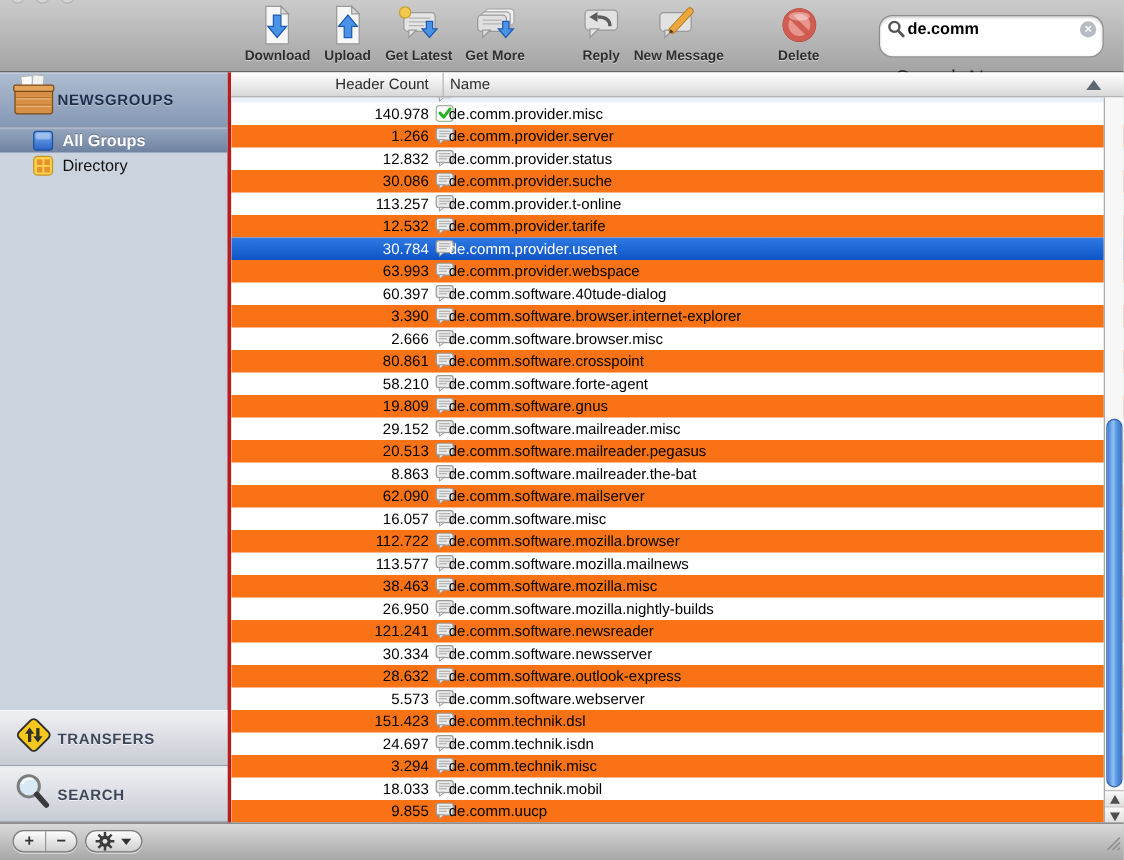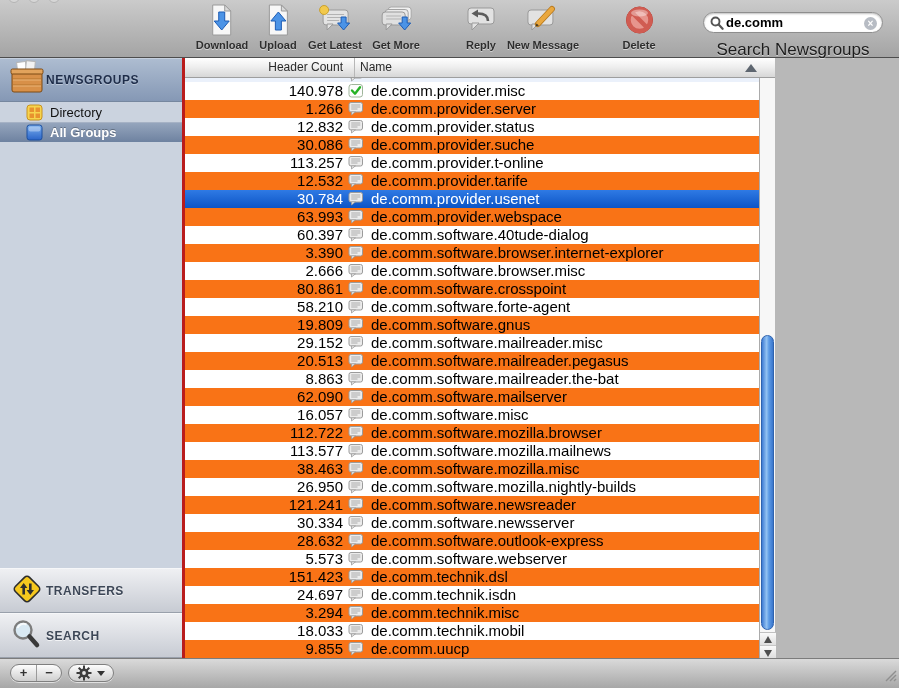--- a/index.html
+++ b/index.html
@@ -9,21 +9,21 @@
 
   
   .toolbar { position:absolute; left:0; top:0; width:899px; height:58px;
     background:linear-gradient(#cbcbcb,#a4a4a4); border-bottom:1px solid #4d4d4d; }
   .traffic-light { position:absolute; top:-9px; width:12px; height:12px; border-radius:50%;
     background:#dcdcdc; border:1px solid #aaa; opacity:.7; }
   .tb-item { position:absolute; top:4px; transform:translateX(-50%); text-align:center; cursor:default;font-weight:bold; }
   .tb-icon { display:block; height:34px; }
   .tb-label { display:block; font-size:11px; color:#2e2e2e; text-shadow:0 1px 0 rgba(255,255,255,.5); margin-top:1px; white-space:nowrap; }
   .search-area { position:absolute; left:703px; top:12px; width:180px; }
-  .search-field { position:relative; width:180px; height:21px; background:#fff; border:1px solid #8e8e8e;
+  .search-field { position:relative; width:180px; height:34px; background:#fff; border:1px solid #8e8e8e;
     border-radius:11px; box-shadow:inset 0 1px 2px rgba(0,0,0,.25); }
   .search-field .mag { position:absolute; left:6px; top:3px; }
   .search-field input { position:absolute; left:22px; top:1px; width:130px; height:17px; border:none; outline:none;
     font:bold 13px "Liberation Sans", sans-serif; color:#000; background:transparent; }
   .search-clear { position:absolute; right:5px; top:4px; width:13px; height:13px; border-radius:50%;
     background:#b7bcc4; color:#fff; font-size:10px; line-height:13px; text-align:center; font-weight:bold; }
   .search-label { margin-top:7px; text-align:center; font-size:17px; color:#1c1c1c; text-shadow:0 1px 0 rgba(255,255,255,.5); }
 
   
   .sidebar { position:absolute; left:0; top:58px; width:185px; height:600px;
@@ -36,35 +36,35 @@
   .banner-blue .lbl { color:#1e2d4a; text-shadow:0 1px 0 rgba(255,255,255,.35); }
   .banner-gray .lbl { color:#3d4757; text-shadow:0 1px 0 rgba(255,255,255,.7); }
   .sb-item { position:relative; height:20px; display:flex; align-items:center; font-size:13px; color:#111; }
   .sb-item .icn { margin-left:26px; width:18px; height:17px; }
   .sb-item .lbl { margin-left:6px; }
   .sb-item.selected { background:linear-gradient(#95a5bd,#6e82a0); border-top:1px solid #a6b2c5;
     color:#fff; font-weight:bold; text-shadow:0 -1px 0 rgba(0,0,0,.3); }
   .sb-filler { height:426px; }
 
   
-  .content { position:absolute; left:185px; top:58px; width:590px; height:600px; background:#fff; }
+  .content { position:absolute; left:185px; top:58px; width:714px; height:600px; background:#fff; }
   .thead { position:relative; height:20px; background:linear-gradient(#ffffff,#efefef 45%,#d7d7d7);
     border-bottom:1px solid #9e9e9e; font-size:12px; color:#2a2a2a; line-height:19px; }
   .th-count { position:absolute; left:0; width:158px; text-align:right; }
   .th-name { position:absolute; left:175px; }
   .col-div { position:absolute; left:169px; top:0; width:1px; height:19px; background:#b7b7b7; }
   .sort-arrow { position:absolute; right:18px; top:6px; width:0; height:0;
     border-left:6px solid transparent; border-right:6px solid transparent; border-bottom:8px solid #5e6670; }
   .tbody { position:relative; height:580px; overflow:hidden; }
-  .row { position:relative; height:18px; line-height:18px; font-size:15px; color:#000; }
+  .row { position:relative; height:18px; line-height:18px; font-size:12px; color:#000; }
   .row.alt { background:#f97316; }
   .row.selected { background:linear-gradient(#2f7ae4,#0c54c6); color:#fff; }
   .cell-count { position:absolute; left:0; width:158px; text-align:right; }
   .cell-icon { position:absolute; left:163px; top:2px; width:16px; height:14px; }
-  .cell-name { position:absolute; left:186px; white-space:nowrap; }
+  .cell-name { position:absolute; left:174px; white-space:nowrap; }
   .partial-row { position:relative; height:4px; overflow:hidden; background:#ebf1fb; }
   .partial-row .cell-icon { top:-10px; }
 
   
   .scrollbar { position:absolute; right:0; top:20px; width:16px; height:580px;
     background:#f7f7f7; border-left:1px solid #ababab; }
   .sb-thumb { position:absolute; left:1px; top:257px; width:13px; height:295px; border-radius:7px;
     background:linear-gradient(to right,#3f7cd4,#93c2f2 42%,#5e9ce6 62%,#3a76cc); border:1px solid #2f63ae; }
   .sb-btn { position:absolute; left:0; width:16px; height:13px; background:linear-gradient(#fafafa,#dfdfdf); }
   .sb-btn.up { top:554px; border-top:1px solid #c0c0c0; }
@@ -212,47 +212,47 @@
           <rect x="3" y="9" width="32" height="5" rx="1.5" fill="#e2a35c" stroke="#7c4a14"></rect>
           <line x1="5" y1="19" x2="33" y2="19" stroke="#b5752c"></line>
           <line x1="5" y1="20" x2="33" y2="20" stroke="#eab477"></line>
           <line x1="5" y1="25" x2="33" y2="25" stroke="#b5752c"></line>
           <line x1="5" y1="26" x2="33" y2="26" stroke="#eab477"></line>
         </svg>
       </span>
       <span class="lbl">NEWSGROUPS</span>
     </div>
 
-    <div class="sb-item">
-      <span class="icn">
-        <svg width="17" height="17" viewBox="0 0 17 17">
-          <rect x="1" y="1" width="15" height="15" rx="3" fill="#f6d44e" stroke="#c8921f"></rect>
-          <rect x="3.5" y="3.5" width="4.5" height="4.5" fill="#e8922e"></rect>
-          <rect x="9.5" y="3.5" width="4.5" height="4.5" fill="#e8922e"></rect>
-          <rect x="3.5" y="9.5" width="4.5" height="4.5" fill="#e8922e"></rect>
-          <rect x="9.5" y="9.5" width="4.5" height="4.5" fill="#e8922e"></rect>
-        </svg>
-      </span>
-      <span class="lbl">Directory</span>
-    </div>
-
     <div class="sb-item selected">
       <span class="icn">
         <svg width="17" height="17" viewBox="0 0 17 17">
           <defs>
             <linearGradient id="bluebox" x1="0" y1="0" x2="0" y2="1">
               <stop offset="0" stop-color="#7cb0ee"></stop>
                 <stop offset="1" stop-color="#2a64c8"></stop>
             </linearGradient>
           </defs>
           <rect x="1" y="1" width="15" height="15" rx="2.5" fill="url(#bluebox)" stroke="#1c4f9e"></rect>
           <rect x="2.5" y="2.5" width="12" height="5" rx="2" fill="rgba(255,255,255,0.35)"></rect>
         </svg>
       </span>
       <span class="lbl">All Groups</span>
+    </div>
+
+    <div class="sb-item">
+      <span class="icn">
+        <svg width="17" height="17" viewBox="0 0 17 17">
+          <rect x="1" y="1" width="15" height="15" rx="3" fill="#f6d44e" stroke="#c8921f"></rect>
+          <rect x="3.5" y="3.5" width="4.5" height="4.5" fill="#e8922e"></rect>
+          <rect x="9.5" y="3.5" width="4.5" height="4.5" fill="#e8922e"></rect>
+          <rect x="3.5" y="9.5" width="4.5" height="4.5" fill="#e8922e"></rect>
+          <rect x="9.5" y="9.5" width="4.5" height="4.5" fill="#e8922e"></rect>
+        </svg>
+      </span>
+      <span class="lbl">Directory</span>
     </div>
 
     <div class="sb-filler"></div>
 
     <div class="sb-banner banner-gray">
       <span class="icn">
         <svg width="32" height="32" viewBox="0 0 32 32">
           <rect x="6" y="6" width="20" height="20" rx="3.5" fill="#f6c81e" stroke="#2d2d2d" stroke-width="1.6" transform="rotate(45 16 16)"></rect>
           <polygon points="9,15 12.7,10 16.4,15" fill="#2f2f2f"></polygon>
           <rect x="11.4" y="14.5" width="2.6" height="7" fill="#2f2f2f"></rect>

